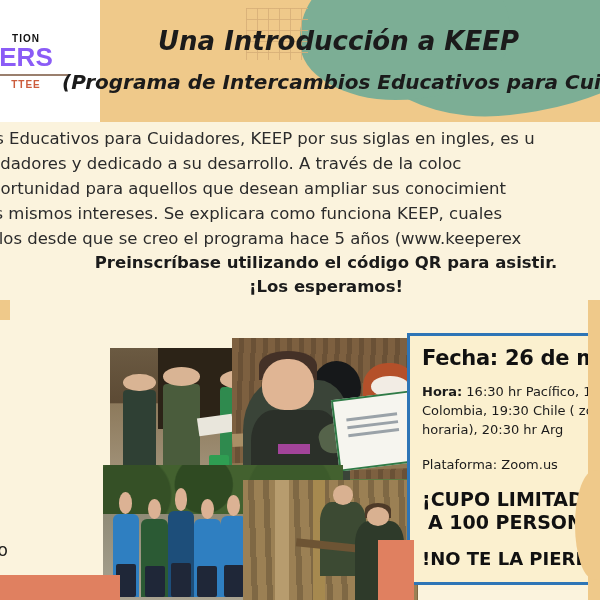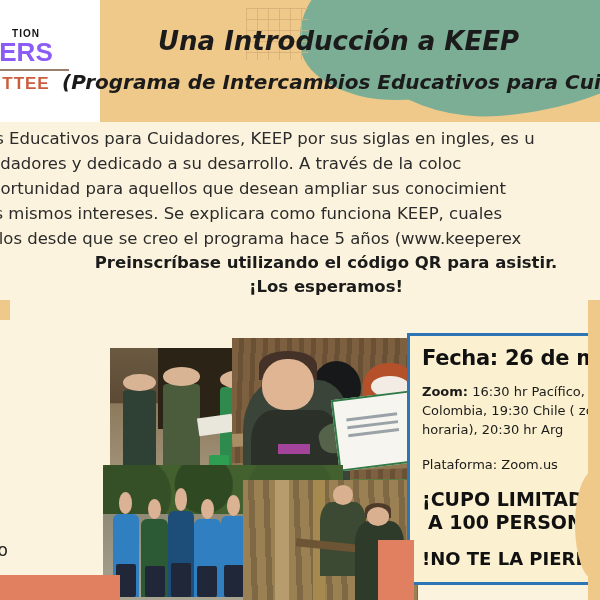--- a/index.html
+++ b/index.html
@@ -37,21 +37,21 @@
   }
   .logo{
     position:absolute;left:-48px;top:0;width:148px;height:122px;
     background:#ffffff;
     display:flex;flex-direction:column;justify-content:center;align-items:center;
     overflow:hidden;
   }
   .logo .l1{font-size:10px;font-weight:bold;letter-spacing:1px;color:#111;}
   .logo .l2{font-size:26px;font-weight:bold;letter-spacing:0px;color:#8b5cf6;line-height:1;}
   .logo .rule{width:86px;height:2px;background:#9a7f6d;margin:4px 0 3px;}
-  .logo .l3{font-size:17px;font-weight:bold;letter-spacing:1px;color:#cc5c3c;}
+  .logo .l3{font-size:10px;font-weight:bold;letter-spacing:1px;color:#cc5c3c;}
 
   .title{
     position:absolute;left:0;top:26px;width:600px;text-align:center;
     font-size:26px;font-style:italic;font-weight:bold;color:#1b1b1b;
     font-family:"DejaVu Sans", sans-serif;
     padding-left:77px;box-sizing:border-box;white-space:nowrap;
   }
   .subtitle{
     position:absolute;left:0;top:70px;width:640px;
     font-size:20px;font-style:italic;font-weight:bold;color:#1b1b1b;
@@ -305,21 +305,21 @@
           <h></h>
           <i></i>
         </div>
     </div>
 
   </div>
 
   <div class="info">
     <div class="fecha">Fecha: 26 de may</div>
     <div class="hora">
-      <b>Zoom:</b><span> 16:30 hr Pacífico, 17 hr Colombia, 19:30 Chile ( zona horaria), 20:30 hr Arg</span>
+      <b>Hora:</b><span> 16:30 hr Pacífico, 17 hr Colombia, 19:30 Chile ( zona horaria), 20:30 hr Arg</span>
     </div>
     <div class="plat">Plataforma: Zoom.us</div>
     <div class="cupo">
       <span>¡CUPO LIMITADO</span>
       <span class="i2">A 100 PERSONAS!</span>
     </div>
     <div class="pierdas">!NO TE LA PIERDAS</div>
   </div>
 
   <div class="coral-left"></div>

